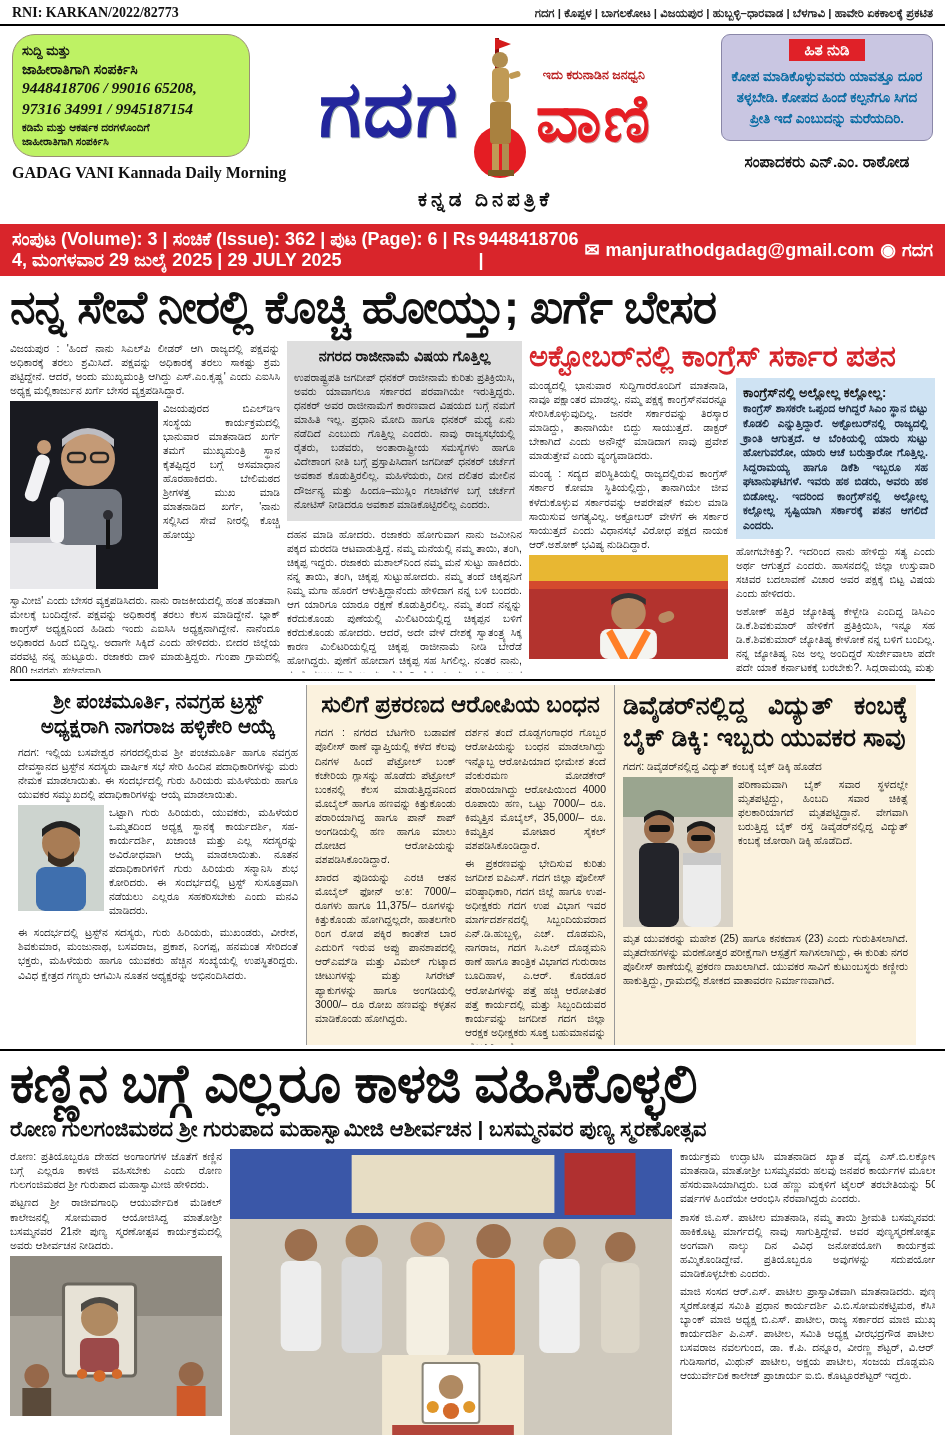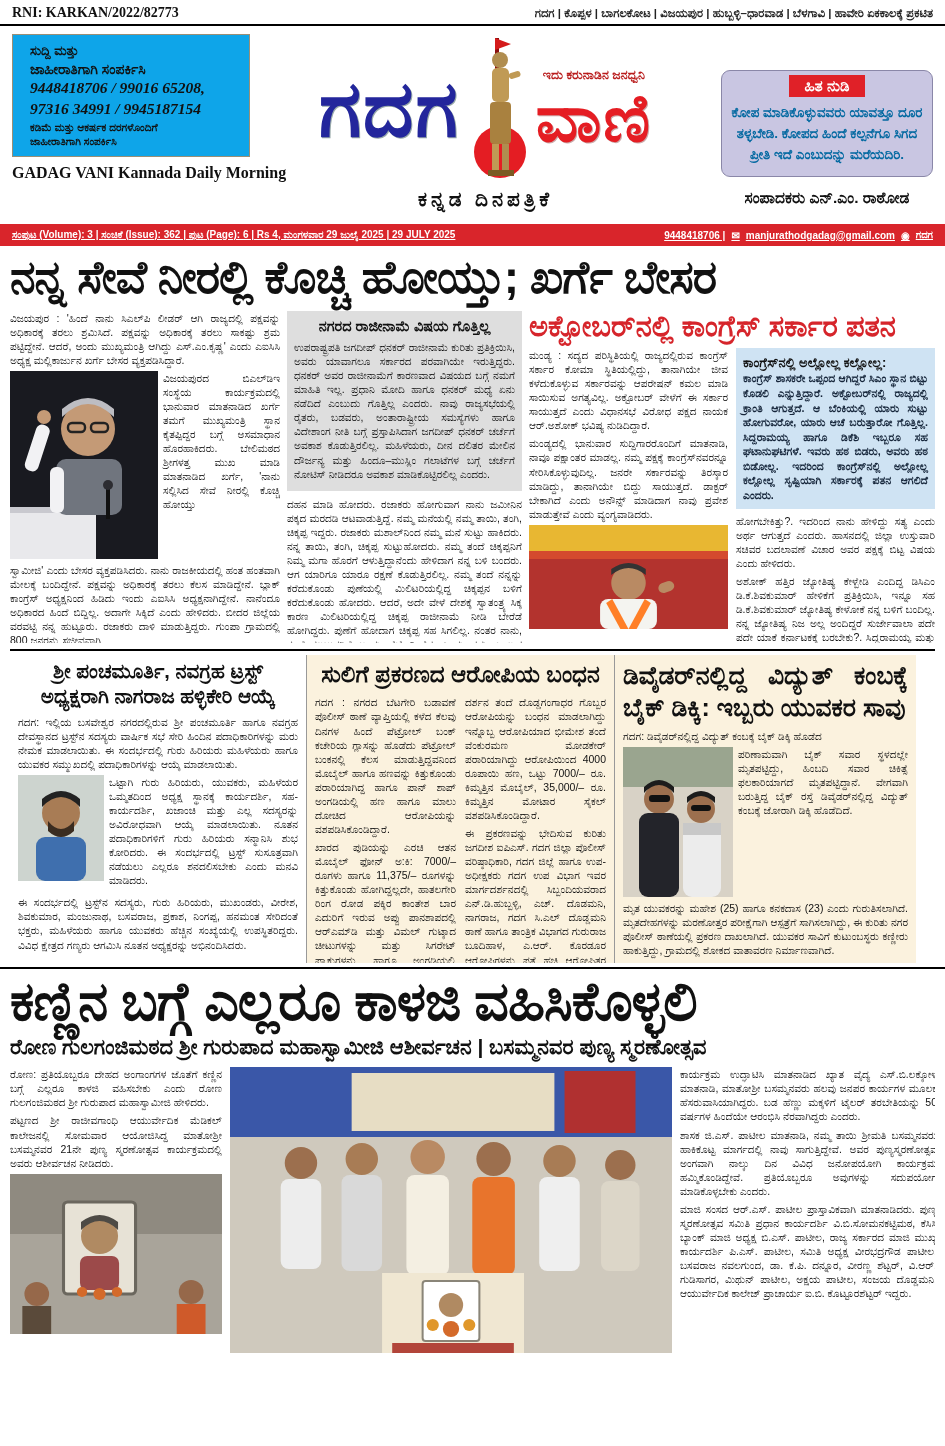--- a/index.html
+++ b/index.html
@@ -9,46 +9,46 @@
 
   
   .topbar { display:flex; justify-content:space-between; align-items:center;
             padding:5px 12px 3px 12px; border-bottom:2px solid #000; }
   .rni { font-family:"Liberation Serif", serif; font-weight:bold; font-size:14px; }
   .cities { font-size:11.5px; font-weight:bold; color:#222; }
 
   
   .masthead { display:grid; grid-template-columns:238px 1fr 212px; gap:8px;
               padding:8px 12px 2px 12px; height:198px; }
-  .contact-box { background:#0ea5e9; border:1px solid #9a8f76; border-radius:0;
-                 padding:7px 17px; font-weight:bold; line-height:1.35; }
+  .contact-box { background:#bef264; border:1px solid #9a8f76; border-radius:23px;
+                 padding:7px 9px; font-weight:bold; line-height:1.35; }
   .contact-box .c1 { font-size:13px; }
   .contact-box .c2 { font-size:14px; }
   .contact-box .cn { font-size:15.5px; font-style:italic; font-family:"Liberation Serif", serif; }
   .contact-box .c3 { font-size:10.5px; }
   .english-line { font-family:"Liberation Serif", serif; font-weight:bold; font-size:16px;
                   margin-top:7px; white-space:nowrap; }
   .brand { display:flex; align-items:center; justify-content:center; gap:6px; height:150px; }
   .brand-blue { font-size:78px; font-weight:900; color:#23269c; letter-spacing:2px;
                 text-shadow:1px 1px 0 #9aa; line-height:1; }
   .brand-right { display:flex; flex-direction:column; align-items:center; }
   .brand-tagline { font-size:12.5px; font-weight:bold; color:#b91c1c; margin-bottom:2px; }
   .brand-red { font-size:66px; font-weight:900; color:#e51d23; letter-spacing:2px;
                text-shadow:1px 1px 0 #caa; line-height:1; }
   .brand-sub { text-align:center; font-size:20px; font-weight:900; letter-spacing:4px; margin-top:4px; }
   .hita-box { background:#c9c6e2; border:1px solid #8a87a8; border-radius:9px;
-              padding:6px 8px 10px 8px; text-align:center;margin-top:36px; }
+              padding:6px 8px 10px 8px; text-align:center; }
   .hita-head { display:inline-block; background:#e02128; color:#fff; font-weight:bold;
                font-size:15px; padding:2px 16px; margin-top:-2px; }
   .hita-body { font-size:13.5px; font-weight:bold; color:#0369a1; line-height:1.55; margin-top:6px; }
   .editor-line { text-align:center; font-weight:bold; font-size:15.5px; margin-top:12px; }
 
   
   .infobar { background:#d9252b; color:#fff; display:flex; justify-content:space-between;
-             align-items:center; padding:5px 12px; font-size:10px; font-weight:bold;text-decoration:underline; }
+             align-items:center; padding:5px 12px; font-size:18px; font-weight:bold; }
   .infobar .right { display:flex; gap:6px; align-items:center; }
 
   
   .lead { padding:4px 10px 0 10px; }
   .h1-main { font-size:46px; font-weight:900; line-height:1.1; letter-spacing:-1px; margin:2px 0 8px 0; }
   .lead-cols { display:grid; grid-template-columns:270px 235px 406px; gap:7px;
                height:332px; overflow:hidden; }
   .btext { font-size:10.5px; text-align:justify; line-height:1.34; }
   .btext p { margin-bottom:4px; }
   .photo-row { display:flex; gap:5px; margin:4px 0; }
@@ -58,21 +58,21 @@
   .redhead { color:#d6252b; font-size:29px; font-weight:900; line-height:1.05; margin:0 0 7px 0; }
   .sub-cols { display:grid; grid-template-columns:1fr 1fr; gap:8px; }
   .bluebox { background:#cfe3f3; padding:6px 7px; margin-bottom:5px; }
   .bluebox .bb-title { font-weight:900; font-size:13px; }
   .bluebox .bb-body { font-size:10.8px; font-weight:bold; color:#15253a; text-align:justify; line-height:1.35; }
 
   .hrule { border-top:2px solid #000; margin:6px 10px 0 10px; }
 
   
   .row2 { display:grid; grid-template-columns:296px 308px 302px; gap:0;
-          margin:4px 10px; height:308px; overflow:hidden; }
+          margin:4px 10px; height:360px; overflow:hidden; }
   .row2 > div { padding:4px 8px; overflow:hidden; }
   .row2 .colB, .row2 .colC { background:#fbf2de; border-left:1px solid #999; }
   .h3a { font-size:20px; font-weight:900; text-align:center; line-height:1.25; margin-bottom:6px; }
   .h3b { font-size:23px; font-weight:900; text-align:center; margin-bottom:6px; }
   .h3c { font-size:25px; font-weight:900; line-height:1.3; margin-bottom:5px; }
   .twocol { column-count:2; column-gap:9px; }
 
   
   .bottom { border-top:2px solid #000; margin-top:4px; padding:4px 10px 0 10px; }
   .h1-bottom { font-size:54px; font-weight:900; line-height:1.05; letter-spacing:-1px; }
@@ -179,22 +179,22 @@
           <h4>ನಗರದ ರಾಜೀನಾಮೆ ವಿಷಯ ಗೊತ್ತಿಲ್ಲ</h4>
           <p>ಉಪರಾಷ್ಟ್ರಪತಿ ಜಗದೀಪ್ ಧನಕರ್ ರಾಜೀನಾಮೆ ಕುರಿತು ಪ್ರತಿಕ್ರಿಯಿಸಿ, ಅವರು ಯಾವಾಗಲೂ ಸರ್ಕಾರದ ಪರವಾಗಿಯೇ ಇರುತ್ತಿದ್ದರು. ಧನಕರ್ ಅವರ ರಾಜೀನಾಮೆಗೆ ಕಾರಣವಾದ ವಿಷಯದ ಬಗ್ಗೆ ನಮಗೆ ಮಾಹಿತಿ ಇಲ್ಲ. ಪ್ರಧಾನಿ ಮೋದಿ ಹಾಗೂ ಧನಕರ್ ಮಧ್ಯೆ ಏನು ನಡೆದಿದೆ ಎಂಬುದು ಗೊತ್ತಿಲ್ಲ ಎಂದರು. ನಾವು ರಾಜ್ಯಸಭೆಯಲ್ಲಿ ರೈತರು, ಬಡವರು, ಅಂತಾರಾಷ್ಟ್ರೀಯ ಸಮಸ್ಯೆಗಳು ಹಾಗೂ ವಿದೇಶಾಂಗ ನೀತಿ ಬಗ್ಗೆ ಪ್ರಸ್ತಾಪಿಸಿದಾಗ ಜಗದೀಪ್ ಧನಕರ್ ಚರ್ಚೆಗೆ ಅವಕಾಶ ಕೊಡುತ್ತಿರಲಿಲ್ಲ. ಮಹಿಳೆಯರು, ದೀನ ದಲಿತರ ಮೇಲಿನ ದೌರ್ಜನ್ಯ ಮತ್ತು ಹಿಂದೂ–ಮುಸ್ಲಿಂ ಗಲಾಟೆಗಳ ಬಗ್ಗೆ ಚರ್ಚೆಗೆ ನೋಟಿಸ್ ನೀಡಿದರೂ ಅವಕಾಶ ಮಾಡಿಕೊಟ್ಟಿರಲಿಲ್ಲ ಎಂದರು.</p>
         </div>
         <p>ದಹನ ಮಾಡಿ ಹೋದರು. ರಜಾಕರು ಹೋಗುವಾಗ ನಾನು ಜಮೀನಿನ ಪಕ್ಕದ ಮರದಡಿ ಆಟವಾಡುತ್ತಿದ್ದೆ. ನಮ್ಮ ಮನೆಯಲ್ಲಿ ನಮ್ಮ ತಾಯಿ, ತಂಗಿ, ಚಿಕ್ಕಪ್ಪ ಇದ್ದರು. ರಜಾಕರು ಮಶಾಲ್‌ನಿಂದ ನಮ್ಮ ಮನೆ ಸುಟ್ಟು ಹಾಕಿದರು. ನನ್ನ ತಾಯಿ, ತಂಗಿ, ಚಿಕ್ಕಪ್ಪ ಸುಟ್ಟುಹೋದರು. ನಮ್ಮ ತಂದೆ ಚಿಕ್ಕಪ್ಪನಿಗೆ ನಿಮ್ಮ ಮಗಾ ಹೊರಗೆ ಆಳುತ್ತಿದ್ದಾನೆಂದು ಹೇಳಿದಾಗ ನನ್ನ ಬಳಿ ಬಂದರು. ಆಗ ಯಾರಿಗೂ ಯಾರೂ ರಕ್ಷಣೆ ಕೊಡುತ್ತಿರಲಿಲ್ಲ. ನಮ್ಮ ತಂದೆ ನನ್ನನ್ನು ಕರೆದುಕೊಂಡು ಪುಣೆಯಲ್ಲಿ ಮಿಲಿಟರಿಯಲ್ಲಿದ್ದ ಚಿಕ್ಕಪ್ಪನ ಬಳಿಗೆ ಕರೆದುಕೊಂಡು ಹೋದರು. ಆದರೆ, ಅದೇ ವೇಳೆ ದೇಶಕ್ಕೆ ಸ್ವಾತಂತ್ರ್ಯ ಸಿಕ್ಕ ಕಾರಣ ಮಿಲಿಟರಿಯಲ್ಲಿದ್ದ ಚಿಕ್ಕಪ್ಪ ರಾಜೀನಾಮೆ ನೀಡಿ ಬೇರೆಡೆ ಹೋಗಿದ್ದರು. ಪುಣೆಗೆ ಹೋದಾಗ ಚಿಕ್ಕಪ್ಪ ಸಹ ಸಿಗಲಿಲ್ಲ. ನಂತರ ನಾನು, ತಂದೆ ಕಲಬುರಗಿಗೆ ಬಂದು ನೆಲೆ ನಿಂತೆವು ಎಂದು ತಮ್ಮ ಬಾಲ್ಯದ ದಿನಗಳನ್ನು ನೆನೆದರು.</p>
       </div>
 
       <div>
         <div class="redhead">ಅಕ್ಟೋಬರ್‌ನಲ್ಲಿ ಕಾಂಗ್ರೆಸ್ ಸರ್ಕಾರ ಪತನ</div>
         <div class="sub-cols btext">
           <div>
+            <p>ಮಂಡ್ಯದಲ್ಲಿ ಭಾನುವಾರ ಸುದ್ದಿಗಾರರೊಂದಿಗೆ ಮಾತನಾಡಿ, ನಾವೂ ಪಕ್ಷಾಂತರ ಮಾಡಲ್ಲ. ನಮ್ಮ ಪಕ್ಷಕ್ಕೆ ಕಾಂಗ್ರೆಸ್‌ನವರನ್ನೂ ಸೇರಿಸಿಕೊಳ್ಳುವುದಿಲ್ಲ. ಜನರೇ ಸರ್ಕಾರವನ್ನು ತಿರಸ್ಕಾರ ಮಾಡಿದ್ದು, ತಾನಾಗಿಯೇ ಬಿದ್ದು ಸಾಯುತ್ತದೆ. ಡಾಕ್ಟರ್ ಬೇಕಾಗಿದೆ ಎಂದು ಅನೌನ್ಸ್ ಮಾಡಿದಾಗ ನಾವು ಪ್ರವೇಶ ಮಾಡುತ್ತೇವೆ ಎಂದು ವ್ಯಂಗ್ಯವಾಡಿದರು.</p>
             <p>ಮಂಡ್ಯ : ಸದ್ಯದ ಪರಿಸ್ಥಿತಿಯಲ್ಲಿ ರಾಜ್ಯದಲ್ಲಿರುವ ಕಾಂಗ್ರೆಸ್ ಸರ್ಕಾರ ಕೋಮಾ ಸ್ಥಿತಿಯಲ್ಲಿದ್ದು, ತಾನಾಗಿಯೇ ಜೀವ ಕಳೆದುಕೊಳ್ಳುವ ಸರ್ಕಾರವನ್ನು ಆಪರೇಷನ್ ಕಮಲ ಮಾಡಿ ಸಾಯಿಸುವ ಅಗತ್ಯವಿಲ್ಲ. ಅಕ್ಟೋಬರ್ ವೇಳೆಗೆ ಈ ಸರ್ಕಾರ ಸಾಯುತ್ತದೆ ಎಂದು ವಿಧಾನಸಭೆ ವಿರೋಧ ಪಕ್ಷದ ನಾಯಕ ಆರ್.ಅಶೋಕ್ ಭವಿಷ್ಯ ನುಡಿದಿದ್ದಾರೆ.</p>
-            <p>ಮಂಡ್ಯದಲ್ಲಿ ಭಾನುವಾರ ಸುದ್ದಿಗಾರರೊಂದಿಗೆ ಮಾತನಾಡಿ, ನಾವೂ ಪಕ್ಷಾಂತರ ಮಾಡಲ್ಲ. ನಮ್ಮ ಪಕ್ಷಕ್ಕೆ ಕಾಂಗ್ರೆಸ್‌ನವರನ್ನೂ ಸೇರಿಸಿಕೊಳ್ಳುವುದಿಲ್ಲ. ಜನರೇ ಸರ್ಕಾರವನ್ನು ತಿರಸ್ಕಾರ ಮಾಡಿದ್ದು, ತಾನಾಗಿಯೇ ಬಿದ್ದು ಸಾಯುತ್ತದೆ. ಡಾಕ್ಟರ್ ಬೇಕಾಗಿದೆ ಎಂದು ಅನೌನ್ಸ್ ಮಾಡಿದಾಗ ನಾವು ಪ್ರವೇಶ ಮಾಡುತ್ತೇವೆ ಎಂದು ವ್ಯಂಗ್ಯವಾಡಿದರು.</p>
             <svg width="100%" height="104" viewBox="0 0 196 104" preserveAspectRatio="none">
               <rect width="196" height="104" fill="#b3332e"></rect>
               <rect x="0" y="0" width="196" height="26" fill="#e8b732"></rect>
               <rect x="0" y="26" width="196" height="8" fill="#d44a2e"></rect>
               <circle cx="98" cy="58" r="17" fill="#b98a63"></circle>
               <path d="M81 50 Q98 36 115 50 L115 44 Q98 32 81 44 Z" fill="#333"></path>
               <rect x="70" y="74" width="56" height="30" rx="8" fill="#f4f4f0"></rect>
               <path d="M82 74 L98 104 L90 104 L76 78 Z" fill="#ff7f27"></path>
               <path d="M114 74 L98 104 L106 104 L120 78 Z" fill="#ff7f27"></path>
               <rect x="126" y="60" width="16" height="10" rx="5" fill="#b98a63" transform="rotate(-20 126 60)"></rect>
@@ -220,21 +220,21 @@
       <div class="h3a">ಶ್ರೀ ಪಂಚಮೂರ್ತಿ, ನವಗ್ರಹ ಟ್ರಸ್ಟ್ ಅಧ್ಯಕ್ಷರಾಗಿ ನಾಗರಾಜ ಹಳ್ಳಿಕೇರಿ ಆಯ್ಕೆ</div>
       <p>ಗದಗ: ಇಲ್ಲಿಯ ಬಸವೇಶ್ವರ ನಗರದಲ್ಲಿರುವ ಶ್ರೀ ಪಂಚಮೂರ್ತಿ ಹಾಗೂ ನವಗ್ರಹ ದೇವಸ್ಥಾನದ ಟ್ರಸ್ಟ್‌ನ ಸದಸ್ಯರು ವಾರ್ಷಿಕ ಸಭೆ ಸೇರಿ ಹಿಂದಿನ ಪದಾಧಿಕಾರಿಗಳನ್ನು ಮರು ನೇಮಕ ಮಾಡಲಾಯಿತು. ಈ ಸಂದರ್ಭದಲ್ಲಿ ಗುರು ಹಿರಿಯರು ಮಹಿಳೆಯರು ಹಾಗೂ ಯುವಕರ ಸಮ್ಮುಖದಲ್ಲಿ ಪದಾಧಿಕಾರಿಗಳನ್ನು ಆಯ್ಕೆ ಮಾಡಲಾಯಿತು.</p>
       <div class="photo-row">
         <svg width="86" height="106" viewBox="0 0 86 106">
           <rect width="86" height="106" fill="#cdd4cf"></rect>
           <circle cx="43" cy="38" r="19" fill="#a87c55"></circle>
           <path d="M24 32 Q43 12 62 32 L62 24 Q43 8 24 24 Z" fill="#222"></path>
           <path d="M30 46 Q43 62 56 46 L56 56 Q43 68 30 56 Z" fill="#3a2c20"></path>
           <rect x="18" y="62" width="50" height="44" rx="9" fill="#3f6fae"></rect>
         </svg>
-        <p>ಒಟ್ಟಾಗಿ ಗುರು ಹಿರಿಯರು, ಯುವಕರು, ಮಹಿಳೆಯರ ಒಮ್ಮತದಿಂದ ಅಧ್ಯಕ್ಷ ಸ್ಥಾನಕ್ಕೆ ಕಾರ್ಯದರ್ಶಿ, ಸಹ-ಕಾರ್ಯದರ್ಶಿ, ಖಜಾಂಚಿ ಮತ್ತು ಎಲ್ಲ ಸದಸ್ಯರನ್ನು ಅವಿರೋಧವಾಗಿ ಆಯ್ಕೆ ಮಾಡಲಾಯಿತು. ನೂತನ ಪದಾಧಿಕಾರಿಗಳಿಗೆ ಗುರು ಹಿರಿಯರು ಸನ್ಮಾನಿಸಿ ಶುಭ ಕೋರಿದರು. ಈ ಸಂದರ್ಭದಲ್ಲಿ ಟ್ರಸ್ಟ್ ಸುಸೂತ್ರವಾಗಿ ನಡೆಯಲು ಎಲ್ಲರೂ ಶನದಲಿಸಬೇಕು ಎಂದು ಮನವಿ ಮಾಡಿದರು.</p>
+        <p>ಒಟ್ಟಾಗಿ ಗುರು ಹಿರಿಯರು, ಯುವಕರು, ಮಹಿಳೆಯರ ಒಮ್ಮತದಿಂದ ಅಧ್ಯಕ್ಷ ಸ್ಥಾನಕ್ಕೆ ಕಾರ್ಯದರ್ಶಿ, ಸಹ-ಕಾರ್ಯದರ್ಶಿ, ಖಜಾಂಚಿ ಮತ್ತು ಎಲ್ಲ ಸದಸ್ಯರನ್ನು ಅವಿರೋಧವಾಗಿ ಆಯ್ಕೆ ಮಾಡಲಾಯಿತು. ನೂತನ ಪದಾಧಿಕಾರಿಗಳಿಗೆ ಗುರು ಹಿರಿಯರು ಸನ್ಮಾನಿಸಿ ಶುಭ ಕೋರಿದರು. ಈ ಸಂದರ್ಭದಲ್ಲಿ ಟ್ರಸ್ಟ್ ಸುಸೂತ್ರವಾಗಿ ನಡೆಯಲು ಎಲ್ಲರೂ ಸಹಕರಿಸಬೇಕು ಎಂದು ಮನವಿ ಮಾಡಿದರು.</p>
       </div>
       <p>ಈ ಸಂದರ್ಭದಲ್ಲಿ ಟ್ರಸ್ಟ್‌ನ ಸದಸ್ಯರು, ಗುರು ಹಿರಿಯರು, ಮುಖಂಡರು, ವೀರೇಶ, ಶಿವಕುಮಾರ, ಮಂಜುನಾಥ, ಬಸವರಾಜ, ಪ್ರಕಾಶ, ನಿಂಗಪ್ಪ, ಹನಮಂತ ಸೇರಿದಂತೆ ಭಕ್ತರು, ಮಹಿಳೆಯರು ಹಾಗೂ ಯುವಕರು ಹೆಚ್ಚಿನ ಸಂಖ್ಯೆಯಲ್ಲಿ ಉಪಸ್ಥಿತರಿದ್ದರು. ವಿವಿಧ ಕ್ಷೇತ್ರದ ಗಣ್ಯರು ಆಗಮಿಸಿ ನೂತನ ಅಧ್ಯಕ್ಷರನ್ನು ಅಭಿನಂದಿಸಿದರು.</p>
     </div>
 
     <div class="colB btext">
       <div class="h3b">ಸುಲಿಗೆ ಪ್ರಕರಣದ ಆರೋಪಿಯ ಬಂಧನ</div>
       <div class="twocol">
         <p>ಗದಗ : ನಗರದ ಬೆಟಗೇರಿ ಬಡಾವಣೆ ಪೊಲೀಸ್ ಠಾಣೆ ವ್ಯಾಪ್ತಿಯಲ್ಲಿ ಕಳೆದ ಕೆಲವು ದಿನಗಳ ಹಿಂದೆ ಪೆಟ್ರೋಲ್ ಬಂಕ್ ಕಚೇರಿಯ ಗ್ಲಾಸನ್ನು ಹೊಡೆದು ಪೆಟ್ರೋಲ್ ಬಂಕನಲ್ಲಿ ಕೆಲಸ ಮಾಡುತ್ತಿದ್ದವನಿಂದ ಮೊಬೈಲ್ ಹಾಗೂ ಹಣವನ್ನು ಕಿತ್ತುಕೊಂಡು ಪರಾರಿಯಾಗಿದ್ದ ಹಾಗೂ ಪಾನ್ ಶಾಪ್ ಅಂಗಡಿಯಲ್ಲಿ ಹಣ ಹಾಗೂ ಮಾಲು ದೋಚಿದ ಆರೋಪಿಯನ್ನು ವಶಪಡಿಸಿಕೊಂಡಿದ್ದಾರೆ.</p>
         <p>ಖಾರದ ಪುಡಿಯನ್ನು ಎರಚಿ ಆತನ ಮೊಬೈಲ್ ಫೋನ್ ಅ:ಕಿ: 7000/– ರೂಗಳು ಹಾಗೂ 11,375/– ರೂಗಳನ್ನು ಕಿತ್ತುಕೊಂಡು ಹೋಗಿದ್ದಲ್ಲದೇ, ಹಾತಲಗೇರಿ ರಿಂಗ ರೋಡ ಪಕ್ಕಿರ ಕಾಂತೇಶ ಬಾರ ಎದುರಿಗೆ ಇರುವ ಅಪ್ಪು ಪಾನಶಾಪದಲ್ಲಿ ಆರ್‌ಎಮ್‌ಡಿ ಮತ್ತು ವಿಮಲ್ ಗುಟ್ಕಾದ ಚೀಟುಗಳನ್ನು ಮತ್ತು ಸಿಗರೇಟ್ ಪ್ಯಾಕುಗಳನ್ನು ಹಾಗೂ ಅಂಗಡಿಯಲ್ಲಿ 3000/– ರೂ ರೋಖ ಹಣವನ್ನು ಕಳ್ಳತನ ಮಾಡಿಕೊಂಡು ಹೋಗಿದ್ದರು.</p>
         <p>ದರ್ಶನ ತಂದೆ ದೊಡ್ಡಗಂಗಾಧರ ಗೊಬ್ಬರ ಆರೋಪಿಯನ್ನು ಬಂಧನ ಮಾಡಲಾಗಿದ್ದು ಇನ್ನೊಬ್ಬ ಆರೋಪಿಯಾದ ಭೀಮೇಶ ತಂದೆ ವೆಂಕುರಮಣ ಮೋಡಕೇರ್ ಪರಾರಿಯಾಗಿದ್ದು ಆರೋಪಿಯಿಂದ 4000 ರೂಪಾಯಿ ಹಣ, ಒಟ್ಟು 7000/– ರೂ. ಕಿಮ್ಮತ್ತಿನ ಮೊಬೈಲ್, 35,000/– ರೂ. ಕಿಮ್ಮತ್ತಿನ ಮೋಟಾರ ಸೈಕಲ್ ವಶಪಡಿಸಿಕೊಂಡಿದ್ದಾರೆ.</p>

